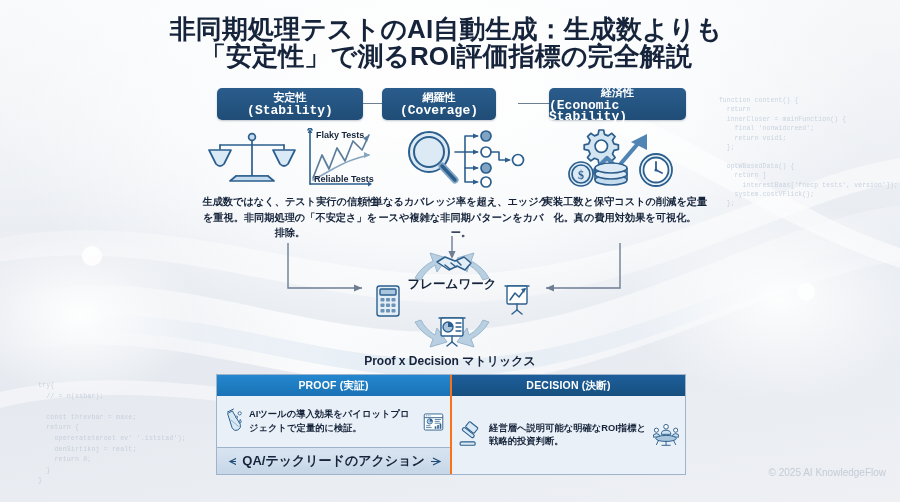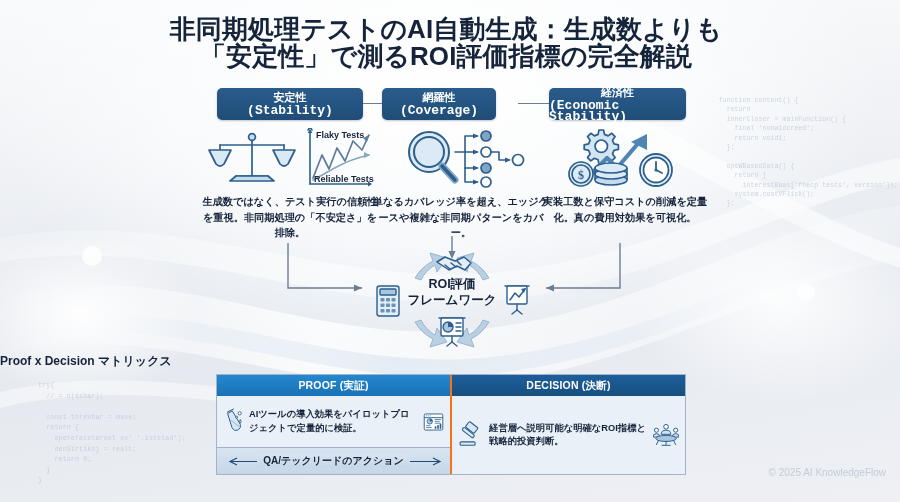--- a/index.html
+++ b/index.html
@@ -54,38 +54,38 @@
   #col-2{left:536px;width:178px;}
 
   
   #connectors{position:absolute;left:0;top:0;width:900px;height:502px;pointer-events:none;}
 
   
   #cycle{position:absolute;left:371px;top:248px;width:162px;height:104px;}
   #cycle-label{position:absolute;left:371px;top:276px;width:162px;text-align:center;
     color:#16243b;font-size:12.5px;font-weight:bold;line-height:16px;z-index:3;}
 
-  #matrix-title{position:absolute;left:0;top:353px;width:900px;
+  #matrix-title{position:absolute;left:0;top:353px;width:900px;text-align:center;
     color:#16243b;font-size:12px;font-weight:bold;}
 
   
   #matrix{position:absolute;left:216px;top:374px;width:468px;height:99px;
     border:1px solid #9fb4ca;background:#eef3f9;display:flex;}
   .mx-col{width:50%;display:flex;flex-direction:column;}
   .mx-col+.mx-col{border-left:2px solid #f97316;}
   .mx-head{height:21px;display:flex;align-items:center;justify-content:center;
     color:#fff;font-size:10.5px;font-weight:bold;letter-spacing:.2px;}
   #mx-head-0{background:linear-gradient(180deg,#2487cf 0%,#1a72b4 100%);}
   #mx-head-1{background:linear-gradient(180deg,#1d5e9b 0%,#17507f 100%);}
   .mx-body{flex:1;display:flex;align-items:center;justify-content:space-between;gap:5px;padding:0 6px;
     background:#eaf0f7;}
   .mx-text{color:#16243b;font-size:9.3px;font-weight:bold;line-height:13.5px;}
   .mx-foot{height:26px;background:linear-gradient(180deg,#d8e4f0 0%,#c7d7e8 100%);
     border-top:1px solid #9fb4ca;position:relative;display:flex;align-items:center;justify-content:center;}
-  .mx-foot-label{color:#16243b;font-size:10px;font-weight:bold;position:relative;z-index:2;
+  .mx-foot-label{color:#16243b;font-size:13px;font-weight:bold;position:relative;z-index:2;
     padding:0 6px;background:linear-gradient(180deg,#d8e4f0 0%,#c7d7e8 100%);}
   .mx-arrow{position:absolute;left:8px;right:8px;top:9px;height:9px;}
 
   #copyright{position:absolute;right:14px;bottom:24px;color:#c5ccd6;font-size:10px;}
   .ic{display:block;}
 </style>
 </head>
 <body>
 
 <div id="bg-base"></div>
@@ -326,21 +326,20 @@
       <line x1="85" y1="75" x2="90" y2="75"></line>
       <line x1="85" y1="79" x2="90" y2="79"></line>
       <line x1="85" y1="83" x2="90" y2="83"></line>
     </g>
     <line x1="81" y1="88" x2="81" y2="94"></line>
     <line x1="76" y1="98" x2="81" y2="94"></line>
     <line x1="86" y1="98" x2="81" y2="94"></line>
   </g>
 </svg>
 <div id="cycle-label">
-  <div>ROI評価</div>
   <div>フレームワーク</div>
 </div>
 
 <div id="matrix-title">Proof x Decision マトリックス</div>
 
 <div id="matrix">
 
   <div class="mx-col">
     <div class="mx-head" id="mx-head-0">PROOF (実証)</div>
     <div class="mx-body">

